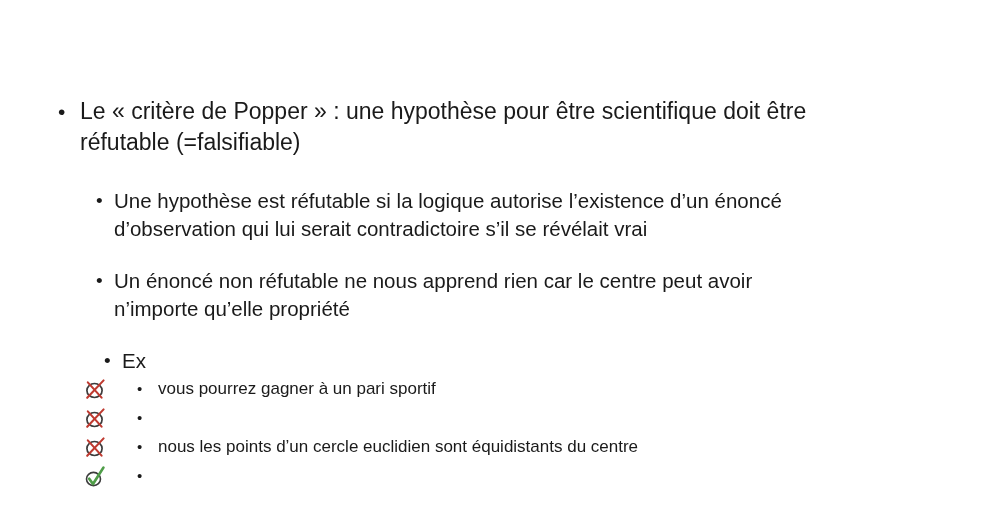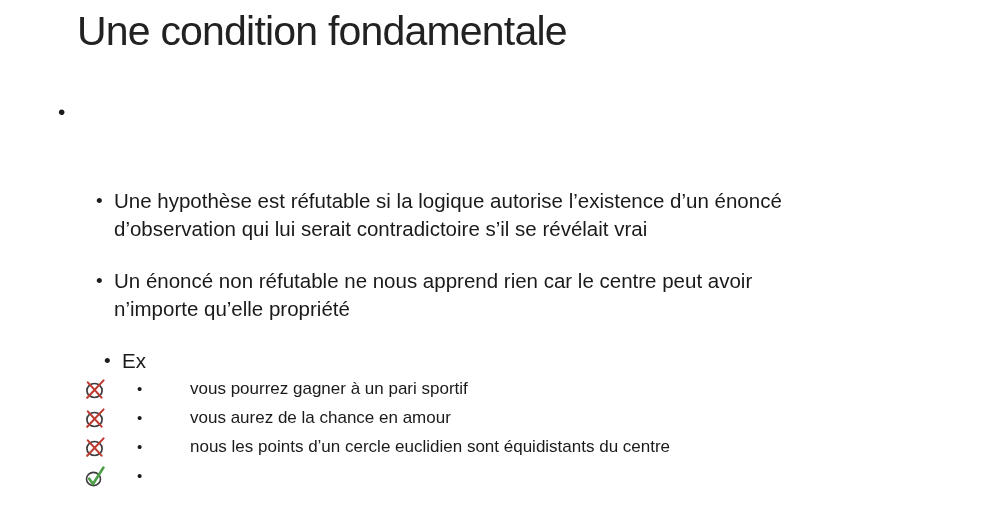--- a/index.html
+++ b/index.html
@@ -66,32 +66,32 @@
   }
   .example-row .bullet-glyph {
     margin-left: 29px;
     width: 21px;
     font-size: 15px;
     line-height: 23px;
   }
   .example-row .bullet-text {
     font-size: 17px;
     line-height: 23.5px;
-    margin-left: 32px;
   }
 </style>
 </head>
 <body>
 
 <div class="slide">
 
-  <div class="title">Une condition fondamentale</div>
 
   <div class="bullet-row l1">
     <span class="bullet-glyph">•</span>
+    <span class="bullet-text">Le « critère de Popper » : une hypothèse pour être scientifique doit être
+réfutable (=falsifiable)</span>
   </div>
 
   <div class="bullet-row l2 l2a">
     <span class="bullet-glyph">•</span>
     <span class="bullet-text">Une hypothèse est réfutable si la logique autorise l’existence d’un énoncé
 d’observation qui lui serait contradictoire s’il se révélait vrai</span>
   </div>
 
   <div class="bullet-row l2 l2b">
     <span class="bullet-glyph">•</span>
@@ -116,21 +116,20 @@
       <span class="bullet-text">vous pourrez gagner à un pari sportif</span>
     </div>
 
     <div class="example-row">
       <svg class="verdict-icon" viewBox="0 0 24 24">
         <ellipse cx="10.5" cy="13.5" rx="7.6" ry="7" fill="none" stroke-width="1.7" stroke="#3c3c3c"></ellipse>
         <path d="M3.2 20.8 L19.6 3.4" fill="none" stroke-width="2.1" stroke-linecap="round" stroke="#bf3a30"></path>
         <path d="M3.8 5.4 L17.6 20.6" fill="none" stroke-width="2.1" stroke-linecap="round" stroke="#bf3a30"></path>
       </svg>
       <span class="bullet-glyph">•</span>
-      <span class="bullet-text">vous aurez de la chance en amour</span>
     </div>
 
     <div class="example-row">
       <svg class="verdict-icon" viewBox="0 0 24 24">
         <ellipse cx="10.5" cy="13.5" rx="7.6" ry="7" fill="none" stroke-width="1.7" stroke="#3c3c3c"></ellipse>
         <path d="M3.2 20.8 L19.6 3.4" fill="none" stroke-width="2.1" stroke-linecap="round" stroke="#bf3a30"></path>
         <path d="M3.8 5.4 L17.6 20.6" fill="none" stroke-width="2.1" stroke-linecap="round" stroke="#bf3a30"></path>
       </svg>
       <span class="bullet-glyph">•</span>
       <span class="bullet-text">nous les points d’un cercle euclidien sont équidistants du centre</span>

